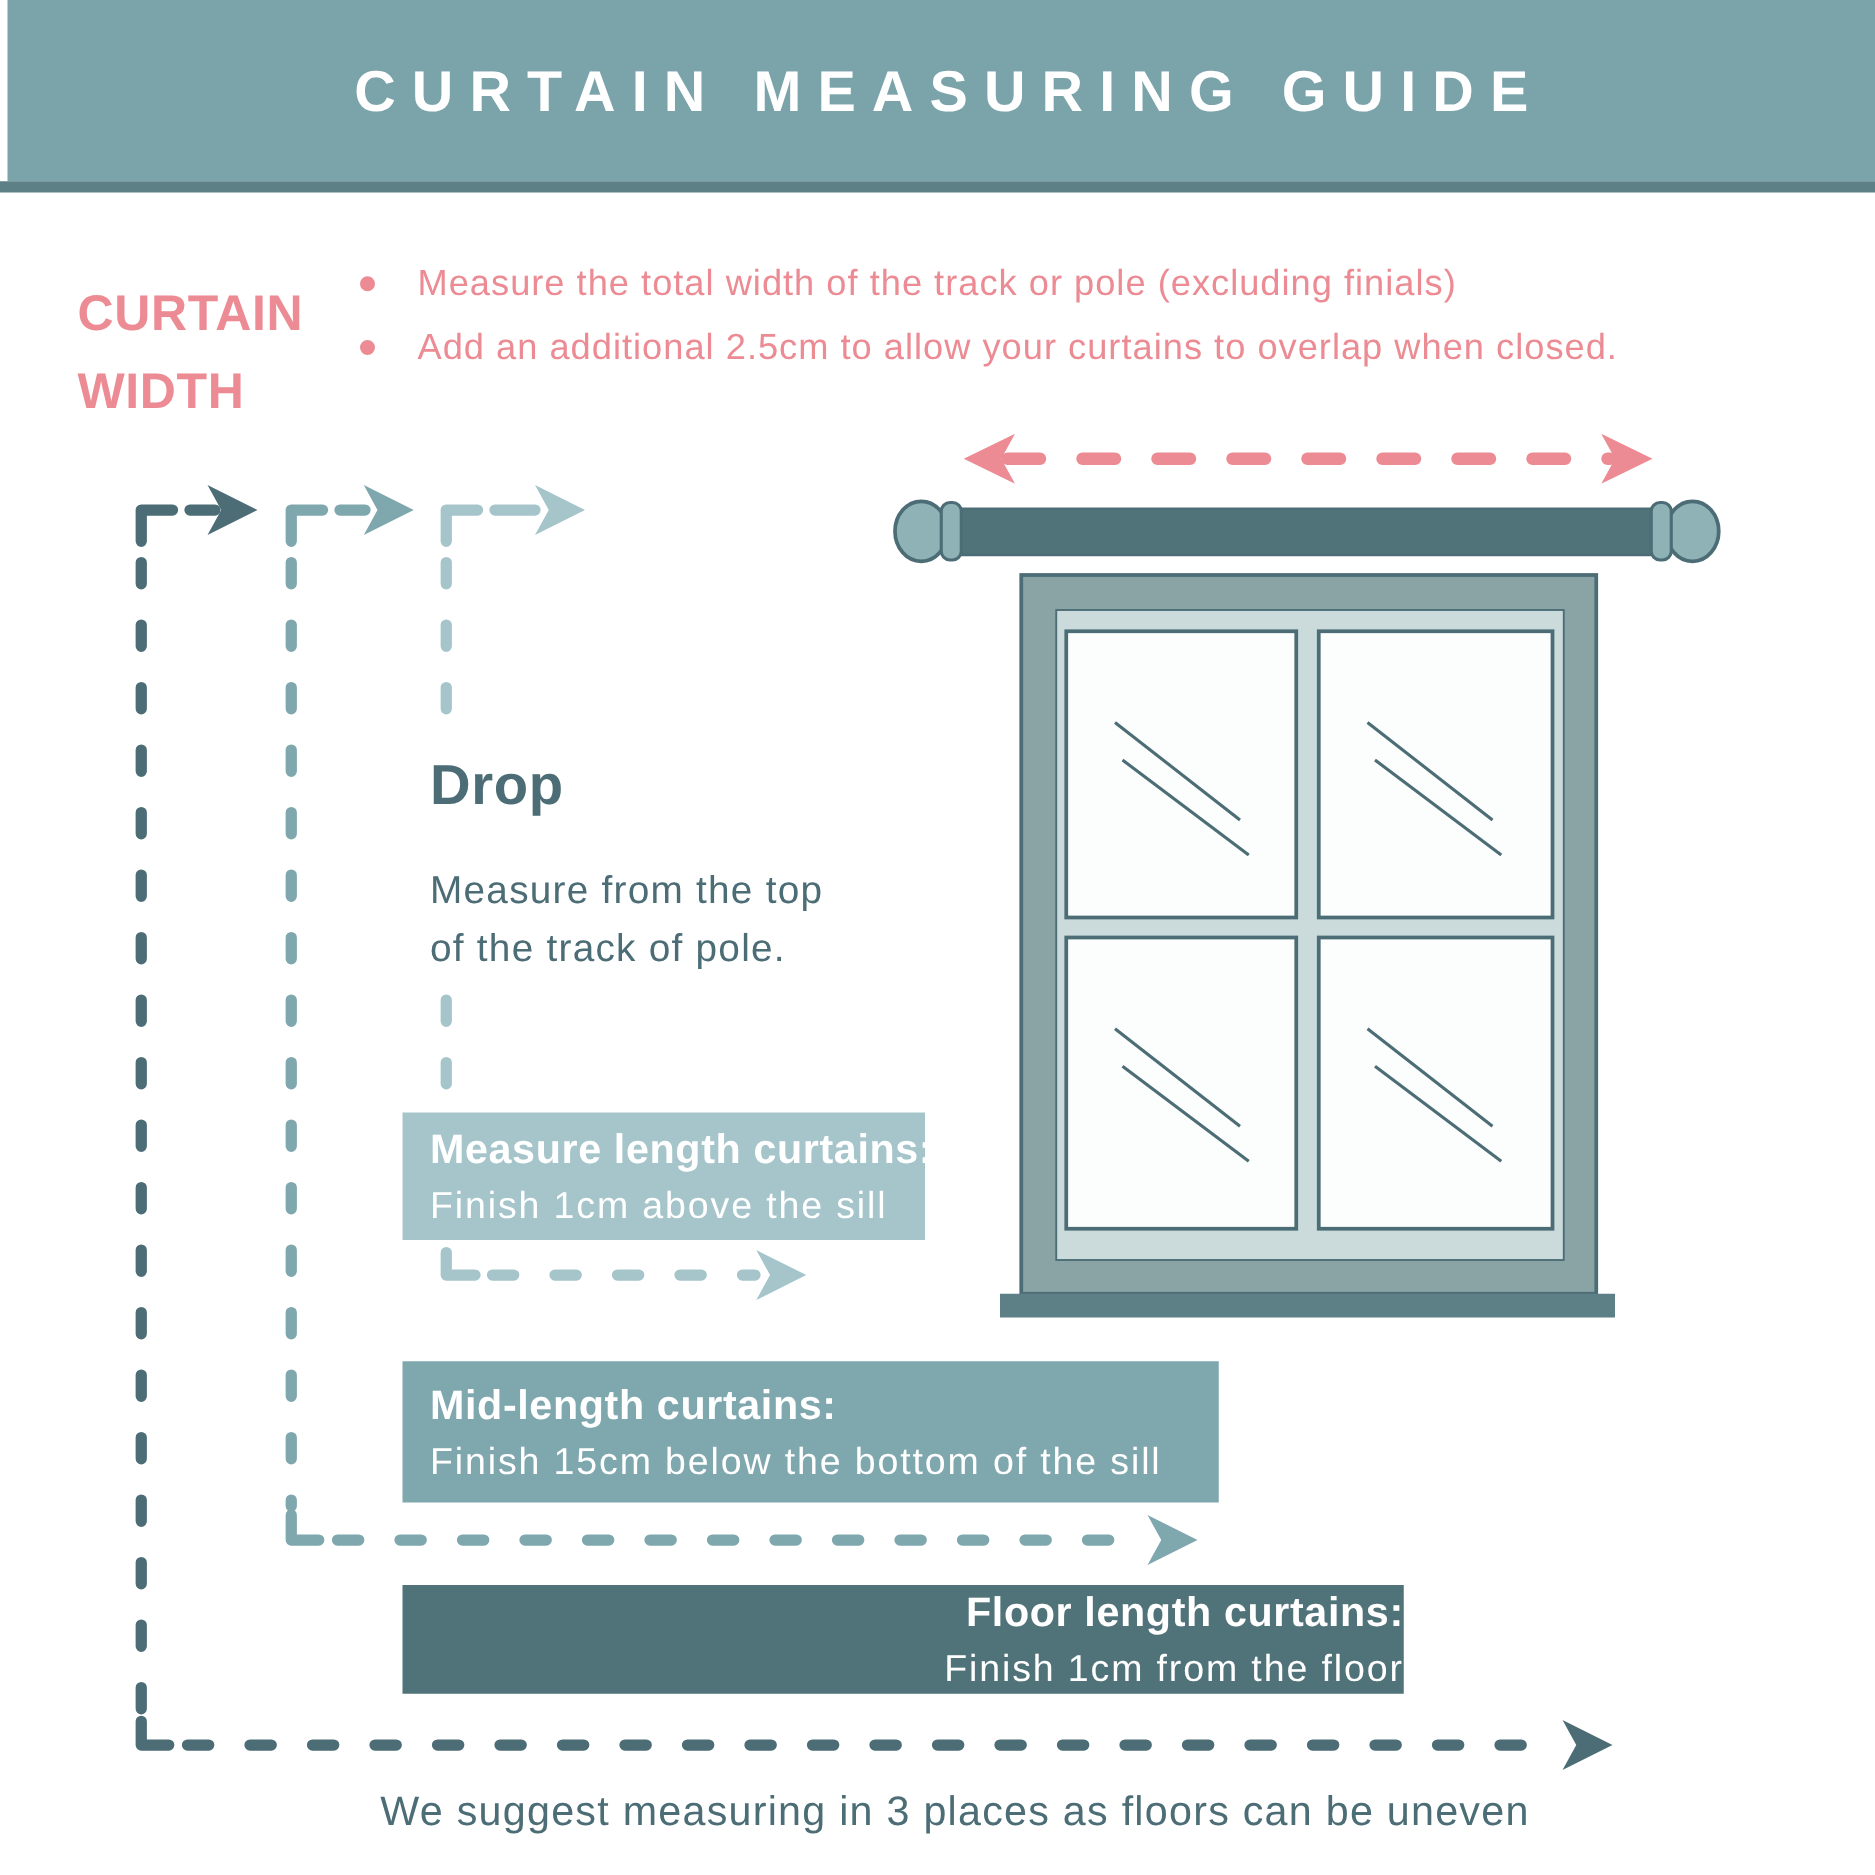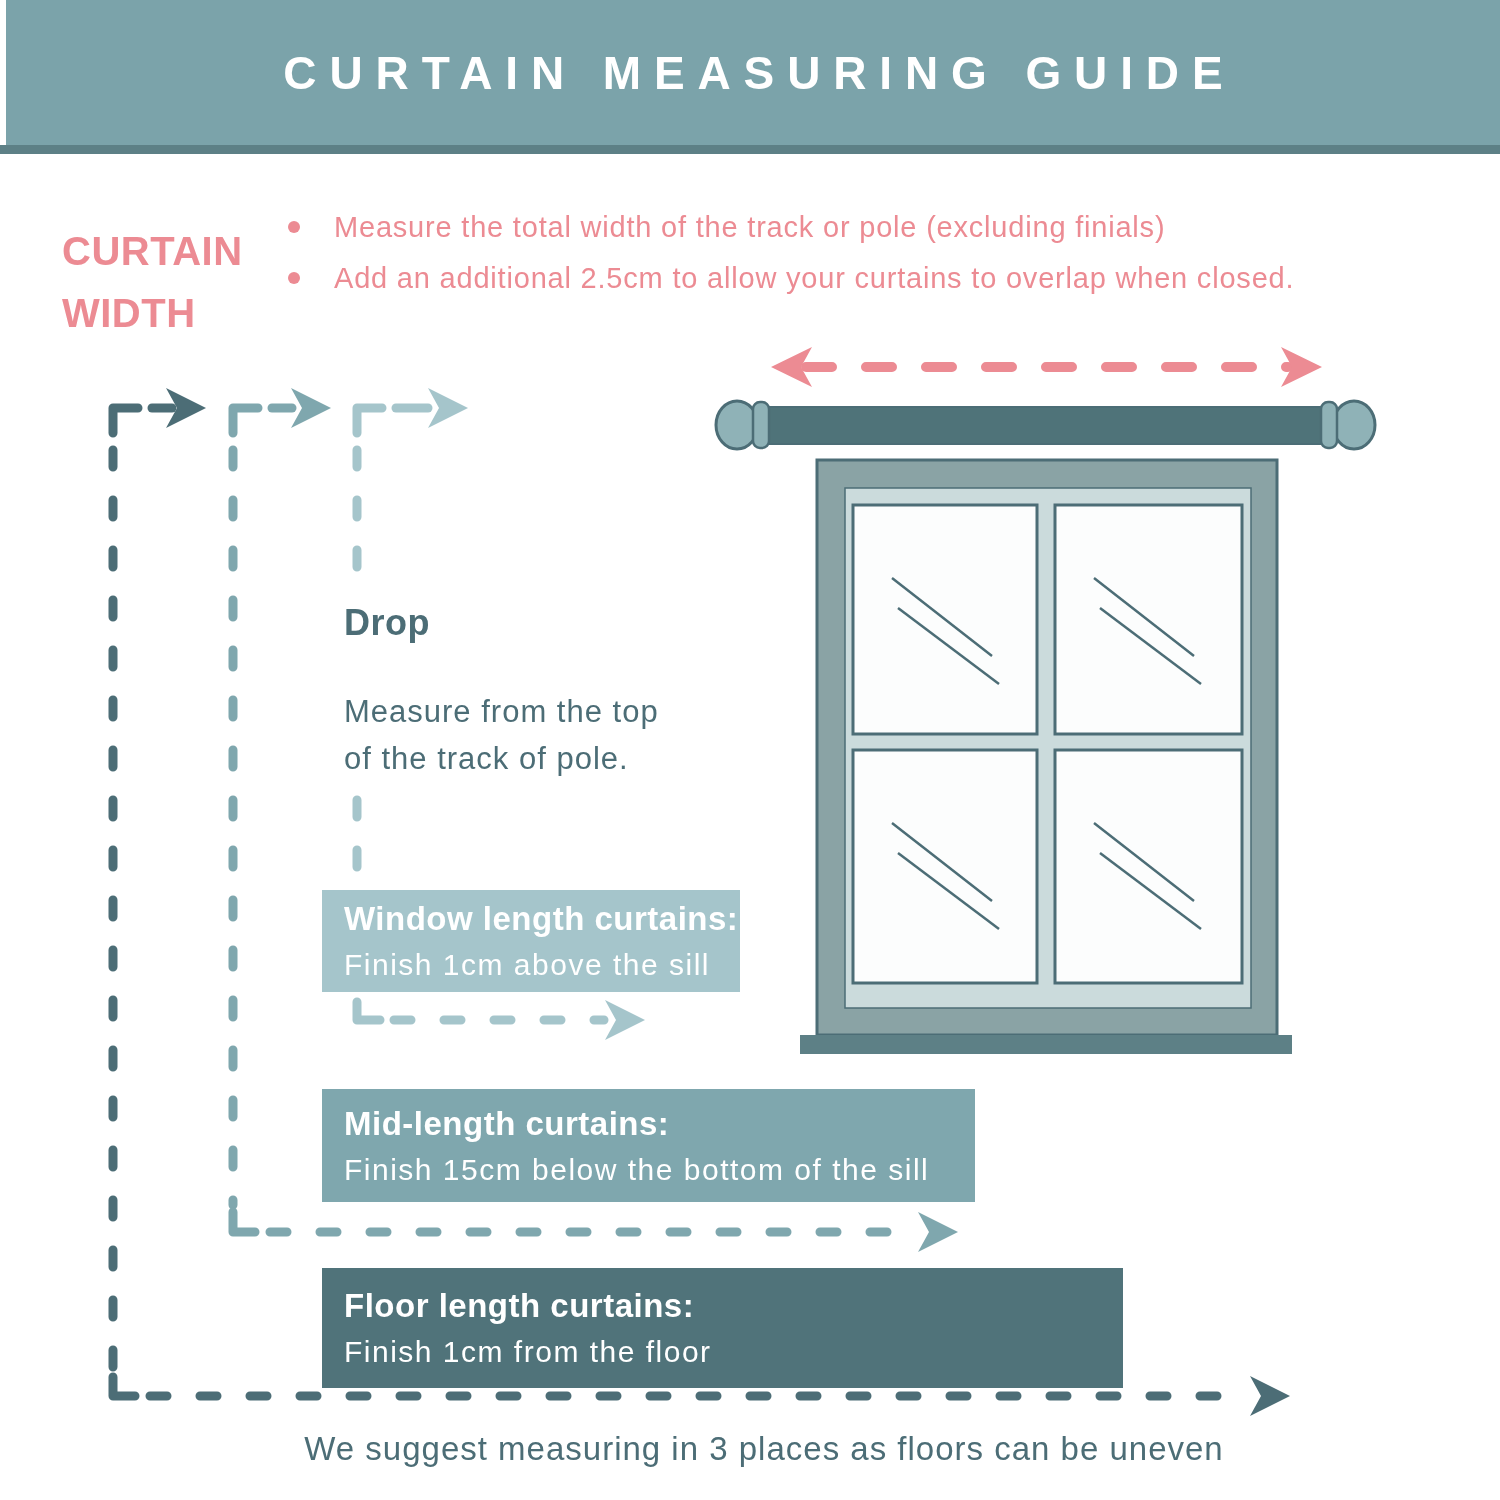--- a/index.html
+++ b/index.html
@@ -11,29 +11,29 @@
   .banner-strip{position:absolute;left:0;right:0;top:145px;height:9px;}
   .title{font-size:46px;font-weight:700;letter-spacing:0.28em;color:#ffffff;white-space:nowrap;text-indent:0.28em;}
   
   .cw-label{position:absolute;left:62px;top:220px;width:210px;text-align:left;
             font-size:40px;font-weight:700;line-height:62px;letter-spacing:0.5px;}
   .bullets{position:absolute;left:288px;top:207px;width:1190px;}
   .bullet-row{display:flex;align-items:flex-start;margin-bottom:10px;}
   .bullet-dot{width:12px;height:12px;border-radius:50%;margin-top:14px;margin-right:34px;flex:0 0 auto;}
   .bullet-text{font-size:29px;line-height:41px;letter-spacing:0.8px;}
   
-  .drop-heading{position:absolute;left:344px;top:602px;font-size:36px;font-weight:700;letter-spacing:0.5px;text-align:center;}
+  .drop-heading{position:absolute;left:344px;top:602px;font-size:45px;font-weight:700;letter-spacing:0.5px;text-align:center;}
   .drop-text{position:absolute;left:344px;top:688px;font-size:31px;line-height:47px;letter-spacing:1px;}
   
   .box{position:absolute;display:flex;flex-direction:column;justify-content:center;padding-left:22px;color:#ffffff;}
   .box .t{font-weight:700;font-size:33px;line-height:48px;letter-spacing:0.5px;white-space:nowrap;}
   .box .d{font-size:30px;line-height:44px;letter-spacing:1.5px;white-space:nowrap;}
   #box-window{left:322px;top:890px;width:396px;height:102px;}
   #box-mid{left:322px;top:1089px;width:631px;height:113px;}
-  #box-floor{left:322px;top:1268px;width:779px;height:120px;}
+  #box-floor{left:322px;top:1268px;width:779px;height:87px;text-align:right;}
   
   .footer-note{position:absolute;left:0;right:0;top:1430px;text-align:center;
                font-size:33px;letter-spacing:1px;}
 </style>
 </head>
 <body>
 
 <div id="stage">
 
   <div class="banner" style="background-color: rgb(123, 163, 170);">
@@ -127,21 +127,21 @@
     </g>
   </svg>
 
   <div class="drop-heading" style="color: rgb(76, 109, 118);">Drop</div>
   <div class="drop-text" style="color: rgb(76, 109, 118);">
     <div>Measure from the top</div>
     <div>of the track of pole.</div>
   </div>
 
   <div class="box" id="box-window" style="background-color: rgb(165, 197, 203);">
-    <div class="t">Window length curtains:</div>
+    <div class="t">Measure length curtains:</div>
     <div class="d">Finish 1cm above the sill</div>
   </div>
   <div class="box" id="box-mid" style="background-color: rgb(127, 167, 174);">
     <div class="t">Mid-length curtains:</div>
     <div class="d">Finish 15cm below the bottom of the sill</div>
   </div>
   <div class="box" id="box-floor" style="background-color: rgb(80, 115, 122);">
     <div class="t">Floor length curtains:</div>
     <div class="d">Finish 1cm from the floor</div>
   </div>

